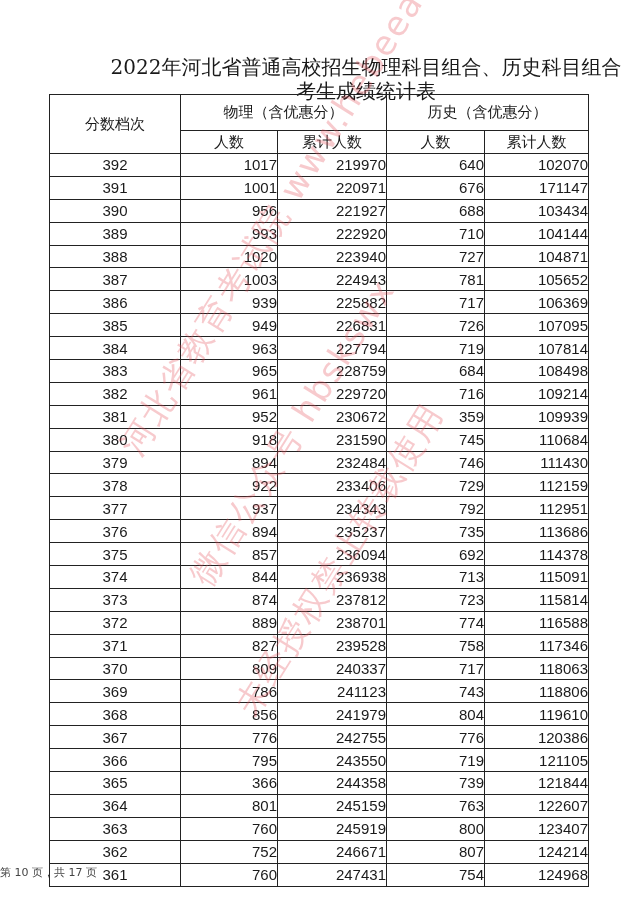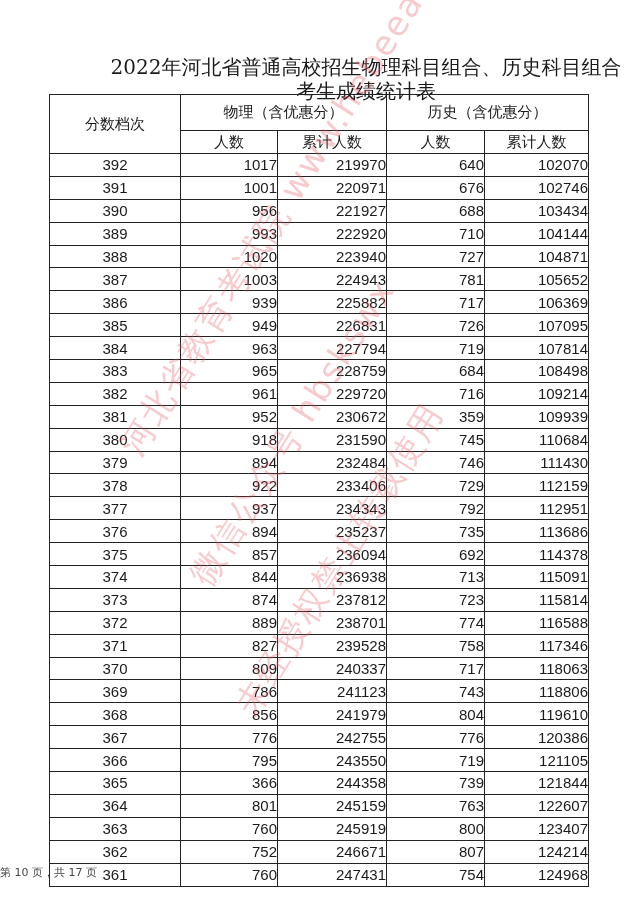--- a/index.html
+++ b/index.html
@@ -63,21 +63,21 @@
         <td class="num">1017</td>
         <td class="num">219970</td>
         <td class="num">640</td>
         <td class="num">102070</td>
       </tr>
       <tr>
         <td class="score">391</td>
         <td class="num">1001</td>
         <td class="num">220971</td>
         <td class="num">676</td>
-        <td class="num">102746</td>
+        <td class="num">171147</td>
       </tr>
       <tr>
         <td class="score">390</td>
         <td class="num">956</td>
         <td class="num">221927</td>
         <td class="num">688</td>
         <td class="num">103434</td>
       </tr>
       <tr>
         <td class="score">389</td>

